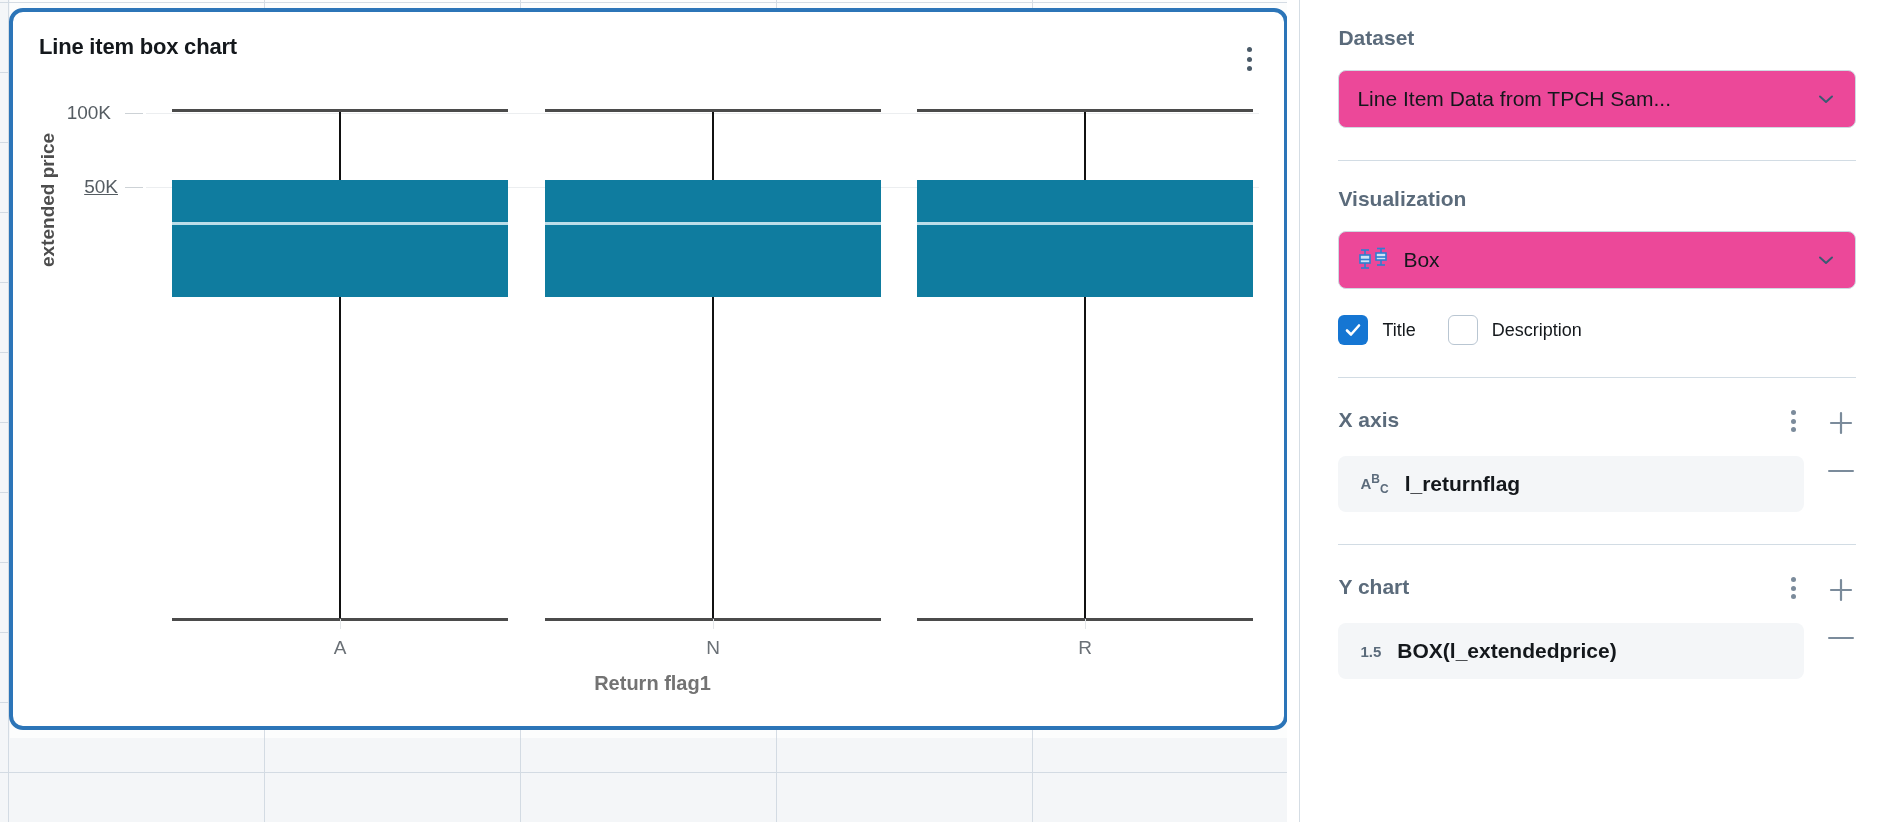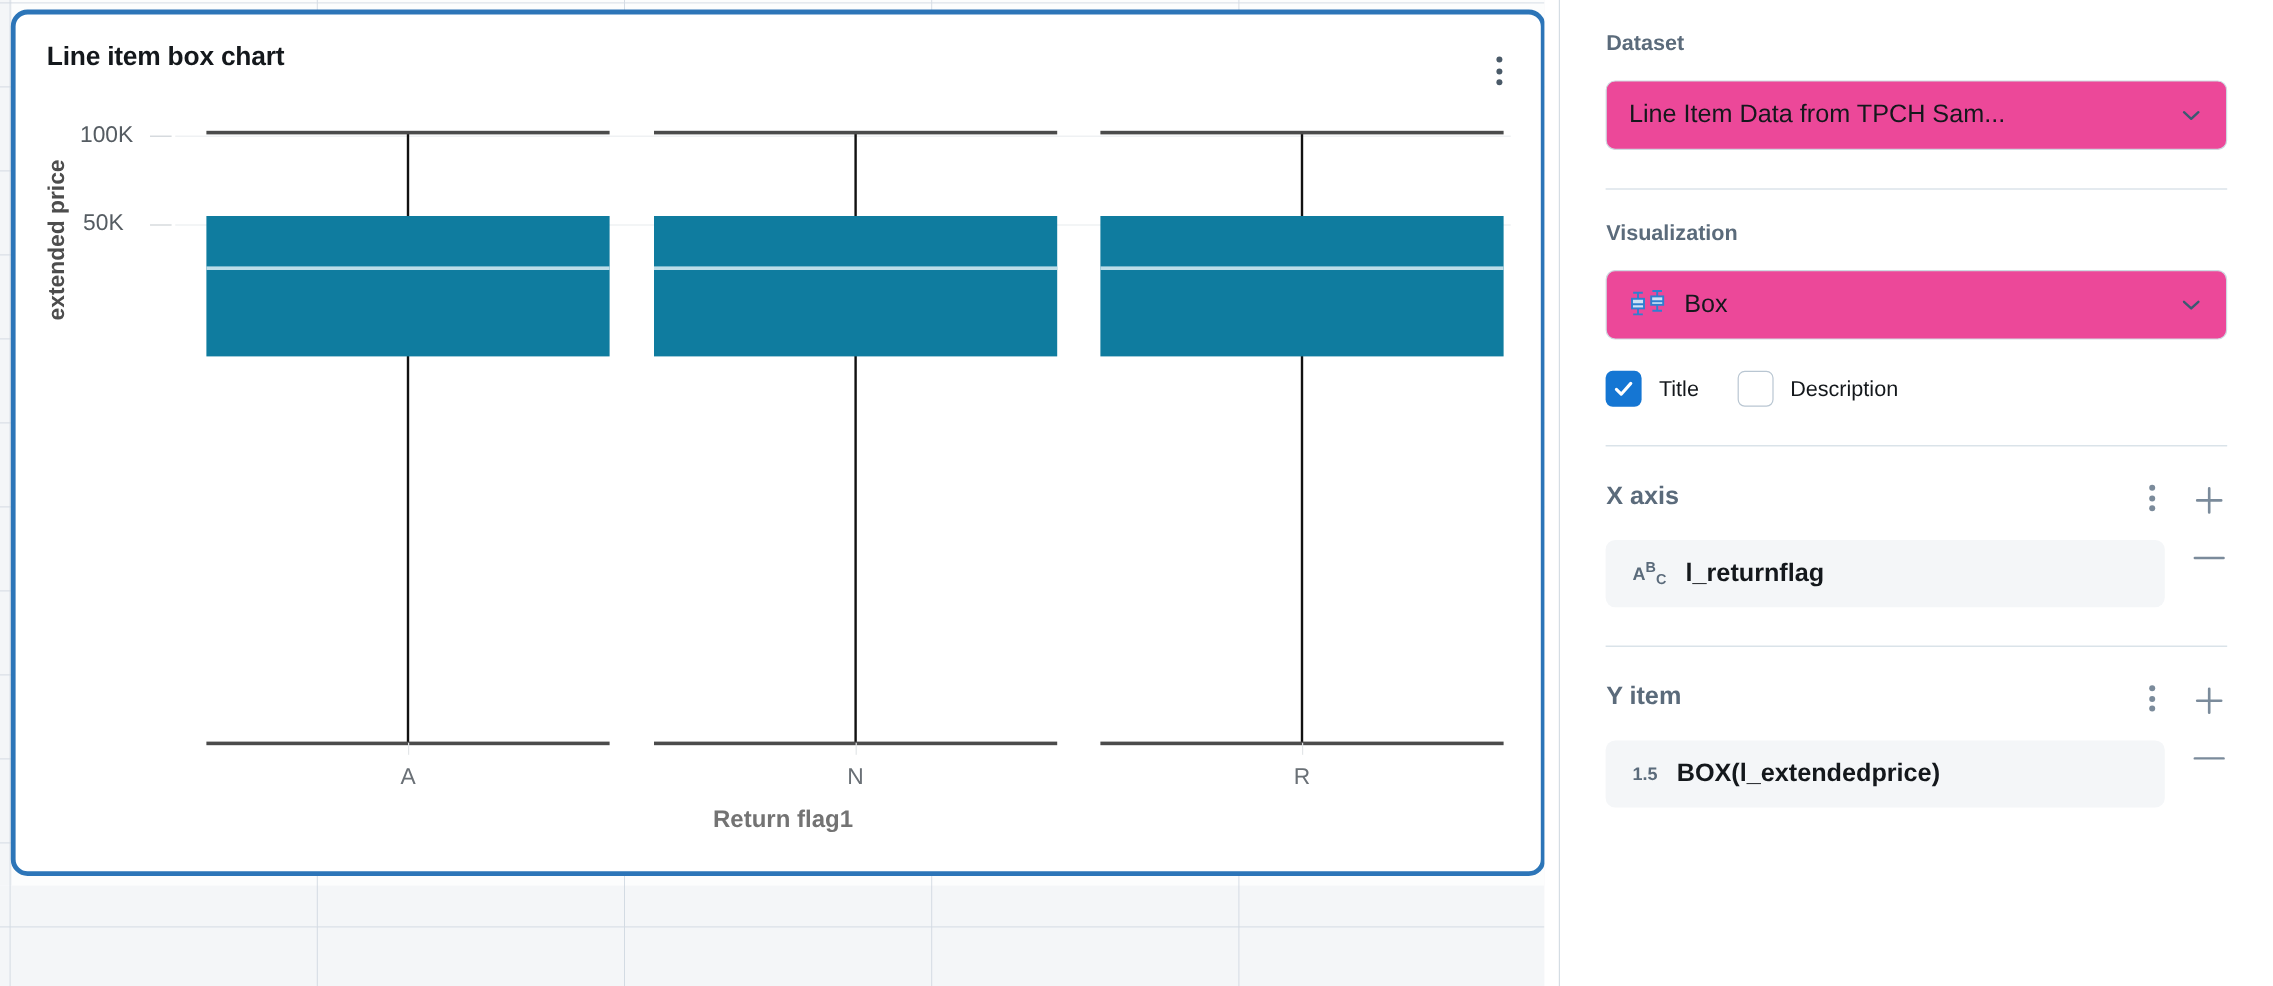--- a/index.html
+++ b/index.html
@@ -117,21 +117,21 @@
   
   .sidebar {
     position: relative;
     width: 598px; height: 822px;
     background: #ffffff;
     border-left: 1px solid #d5dde4;
     padding: 0 38px;
     overflow: hidden;
   }
   .section-label {
-    font-size: 18px; font-weight: bold; color: #5b6b7b;
+    font-size: 21px; font-weight: bold; color: #5b6b7b;
     margin-top: 26px;
   }
   .select-box {
     position: relative;
     margin-top: 20px;
     height: 58px;
     border: 1px solid #cfd9e1;
     border-radius: 8px;
     display: flex; align-items: center;
     padding: 0 18px;
@@ -224,21 +224,21 @@
 
         <div class="y-title">extended price</div>
 
         <div class="gridline" style="top:101px;"></div>
         <div class="gridline" style="top:175px;"></div>
 
         <div class="y-tick-dash" style="left:112px; top:101px;"></div>
         <div class="y-tick-dash" style="left:112px; top:175px;"></div>
 
         <div class="y-tick-label" style="left:8px; top:101px;">100K</div>
-        <div class="y-tick-label" style="left:0; top:175px;">50K</div>
+        <div class="y-tick-label" style="left:15px; top:175px;text-decoration:underline;">50K</div>
 
         <div class="whisker-line" style="left:327px; top:98px; height:510px;"></div>
         <div class="whisker-cap" style="left:327px; top:97px; width:336px;"></div>
         <div class="whisker-cap" style="left:327px; top:606px; width:336px;"></div>
         <div class="box-rect" style="left:327px; top:168px; width:336px; height:117px;"></div>
         <div class="median-line" style="left:327px; top:210px; width:336px;"></div>
         <div class="x-tick-mark" style="left:327px;"></div>
         <div class="x-tick-label" style="left:327px;">A</div>
 
         <div class="whisker-line" style="left:700px; top:98px; height:510px;"></div>
@@ -336,21 +336,21 @@
         <div class="field-name">l_returnflag</div>
       </div>
       <div class="minus-btn">
           <span></span>
         </div>
     </div>
 
     <div class="divider"></div>
 
     <div class="axis-head">
-      <div class="title">Y item</div>
+      <div class="title">Y chart</div>
       <div class="axis-kebab">
           <i></i>
           <i></i>
           <i></i>
         </div>
       <div class="plus-btn">
         <svg width="30" height="30" viewBox="0 0 30 30">
             <path d="M15 5 V25 M5 15 H25" stroke="#7b8b9b" stroke-width="2.2" stroke-linecap="round"></path>
           </svg>
       </div>

